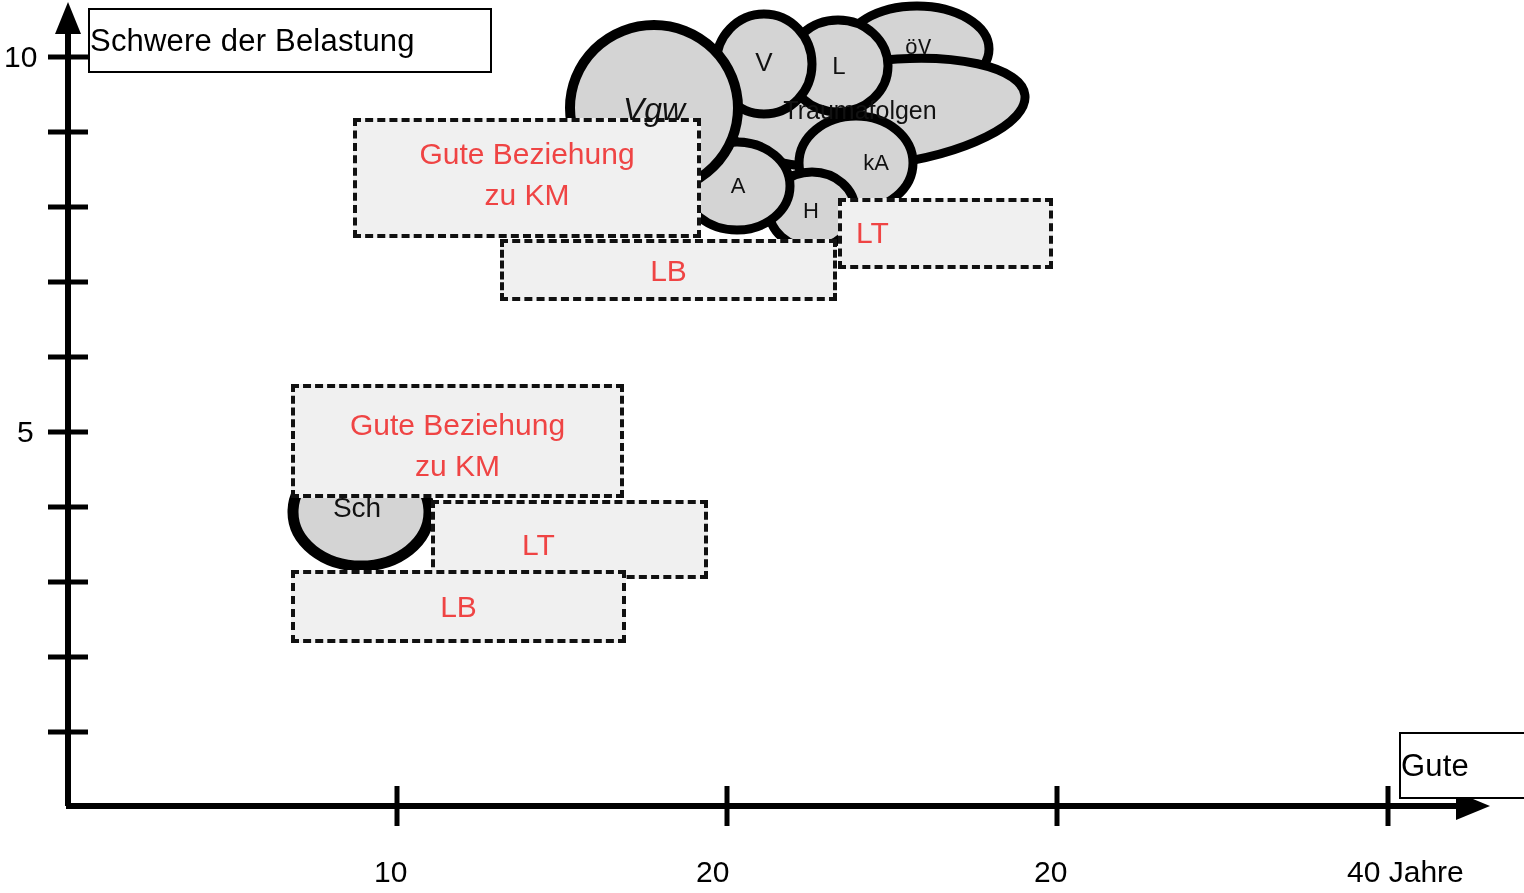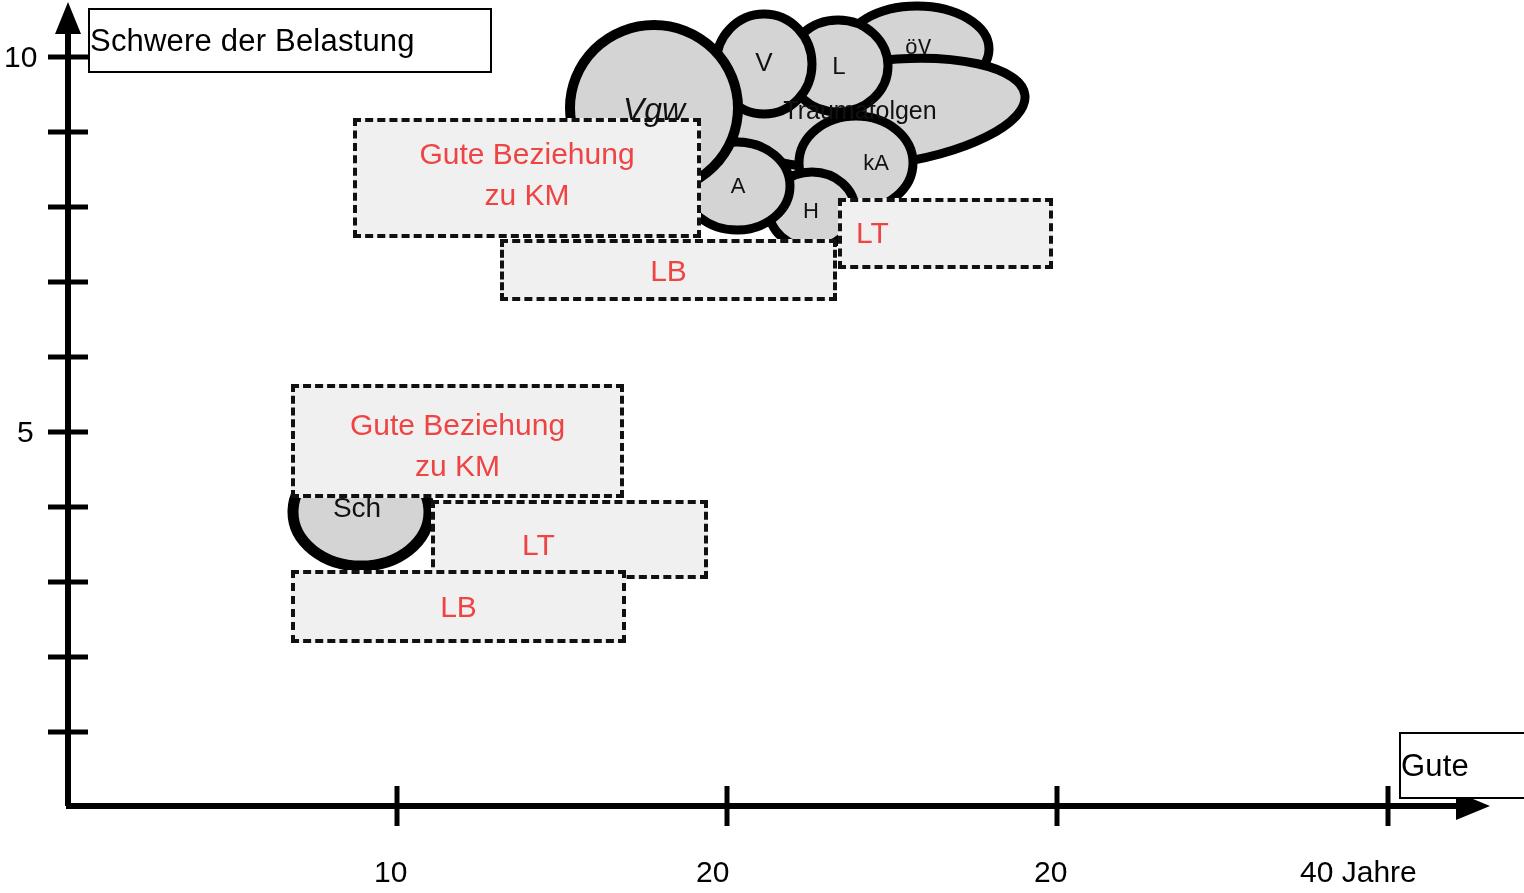--- a/index.html
+++ b/index.html
@@ -76,21 +76,21 @@
       <ellipse cx="361" cy="512" rx="68" ry="54" fill="#d4d4d4" stroke="#000" stroke-width="11"></ellipse>
     </g>
   </svg>
 
   <div class="tick-label" style="left:4px;top:40px;">10</div>
   <div class="tick-label" style="left:17px;top:415px;">5</div>
 
   <div class="tick-label" style="left:374px;top:855px;">10</div>
   <div class="tick-label" style="left:696px;top:855px;">20</div>
   <div class="tick-label" style="left:1034px;top:855px;">20</div>
-  <div class="tick-label" style="left:1300px;top:855px;white-space:nowrap;text-align:center;">40 Jahre</div>
+  <div class="tick-label" style="left:1347px;top:855px;white-space:nowrap;text-align:center;">40 Jahre</div>
 
   <div class="caption-box" style="left:88px;top:8px;width:400px;height:61px;">
     <span>Schwere der Belastung</span>
   </div>
 
   <div class="caption-box" style="left:1399px;top:732px;width:123px;height:63px;">
     <span>Gute</span>
   </div>
 
   <div class="ctx-box" style="left:353px;top:118px;width:348px;height:120px;z-index:1;"></div>

